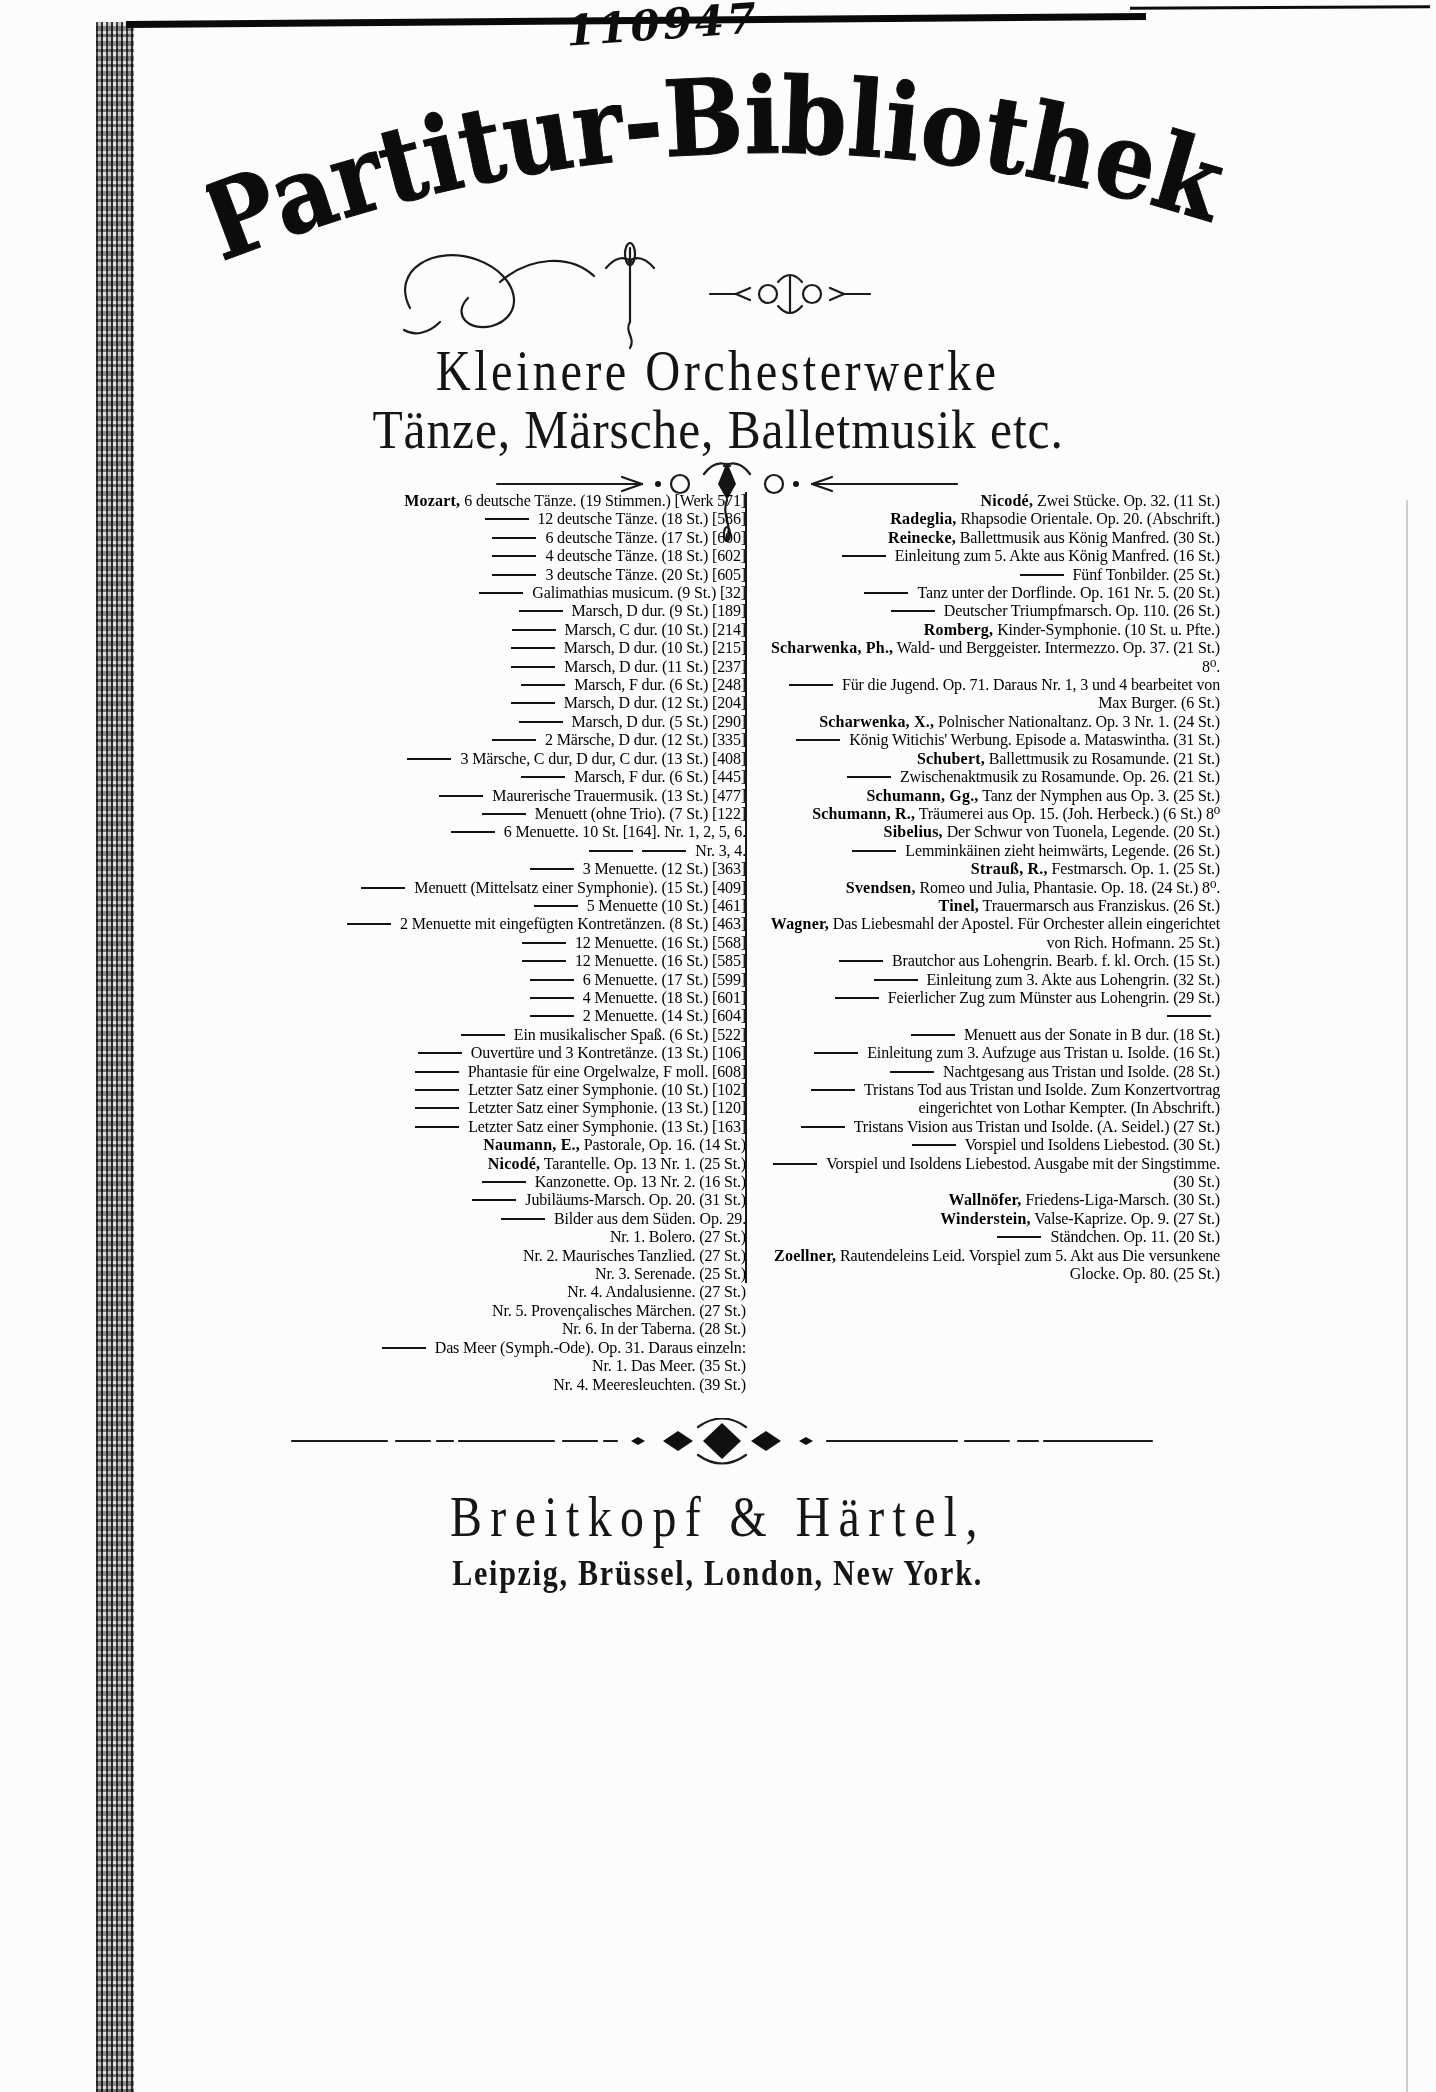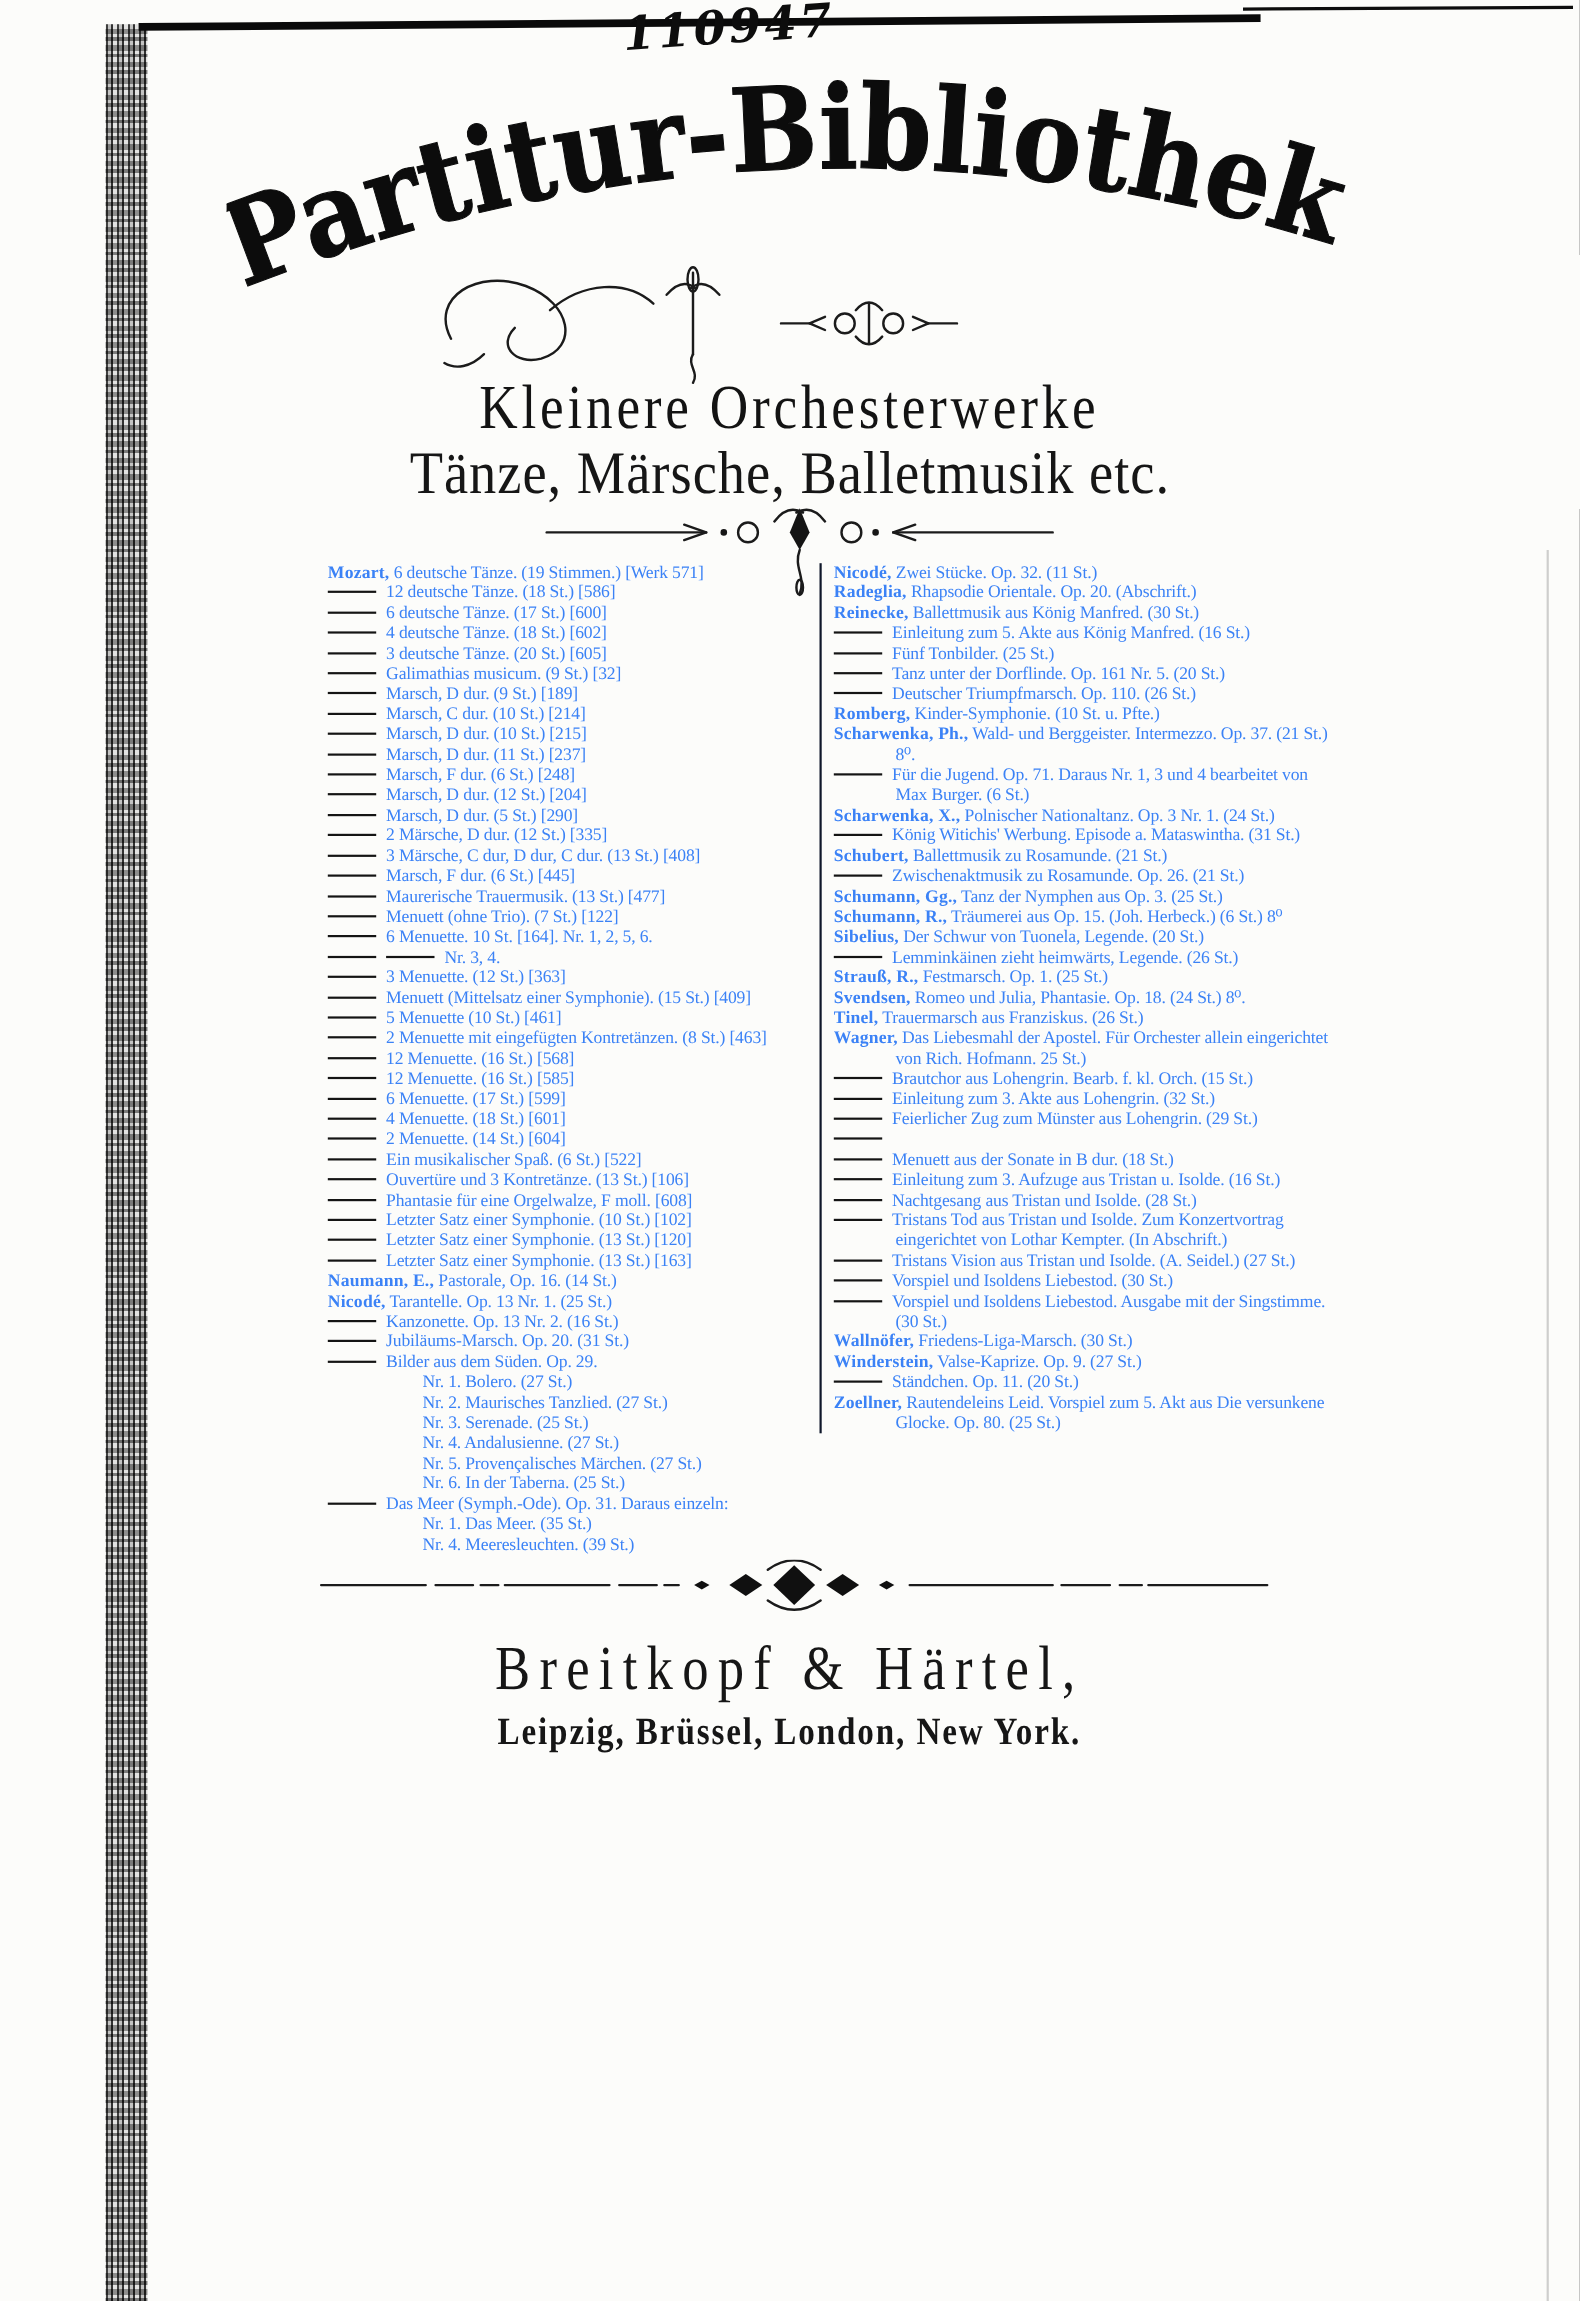--- a/index.html
+++ b/index.html
@@ -24,22 +24,22 @@
   .divider1-svg{position:absolute;left:492px;top:458px;}
   .footer-divider-svg{position:absolute;left:282px;top:1418px;}
 
   .center{position:absolute;left:0;width:100%;text-align:center;white-space:nowrap;}
   .cond{display:inline-block;transform:scaleX(.85);transform-origin:center;}
   .headline{top:338px;font-size:57px;letter-spacing:4px;color:#131313;}
   .subtitle{top:398px;font-size:55px;letter-spacing:1px;}
   .subtitle .cond{transform:scaleX(.9);}
 
   
-  .columns{position:absolute;left:298px;top:512px;width:922px;display:flex;align-items:flex-start;
-    font-size:16px;line-height:18.4px;letter-spacing:-0.15px;color:#3b82f6;}
+  .columns{position:absolute;left:298px;top:492px;width:922px;display:flex;align-items:flex-start;
+    font-size:16px;line-height:18.4px;letter-spacing:-0.15px;color:#000000;text-align:right;}
   .col{width:448px;}
   .col-right{width:462px;border-left:2px solid #0f172a;padding-left:11px;margin-left:-1px;}
   .entry{padding-left:56px;text-indent:-56px;}
   .entry.sub{padding-left:130px;text-indent:-44px;}
   .dash{display:inline-block;width:44px;height:0;border-top:2px solid #141414;margin-right:9px;vertical-align:4px;}
   .lead{font-weight:700;letter-spacing:.2px;}
 
   
   .rights{top:1452px;font-size:21px;font-weight:700;}
   .rights .cond{transform:scaleX(.92);}
@@ -146,21 +146,21 @@
         <div class="entry"><span class="lead">Naumann, E.,</span> <span>Pastorale, Op. 16. (14 St.)</span></div>
         <div class="entry"><span class="lead">Nicodé,</span> <span>Tarantelle. Op. 13 Nr. 1. (25 St.)</span></div>
         <div class="entry"><span class="dash"></span><span>Kanzonette. Op. 13 Nr. 2. (16 St.)</span></div>
         <div class="entry"><span class="dash"></span><span>Jubiläums-Marsch. Op. 20. (31 St.)</span></div>
         <div class="entry"><span class="dash"></span><span>Bilder aus dem Süden. Op. 29.</span></div>
         <div class="entry sub"><span>Nr. 1. Bolero. (27 St.)</span></div>
         <div class="entry sub"><span>Nr. 2. Maurisches Tanzlied. (27 St.)</span></div>
         <div class="entry sub"><span>Nr. 3. Serenade. (25 St.)</span></div>
         <div class="entry sub"><span>Nr. 4. Andalusienne. (27 St.)</span></div>
         <div class="entry sub"><span>Nr. 5. Provençalisches Märchen. (27 St.)</span></div>
-        <div class="entry sub"><span>Nr. 6. In der Taberna. (25 St.)</span></div>
+        <div class="entry sub"><span>Nr. 6. In der Taberna. (28 St.)</span></div>
         <div class="entry"><span class="dash"></span><span>Das Meer (Symph.-Ode). Op. 31. Daraus einzeln:</span></div>
         <div class="entry sub"><span>Nr. 1. Das Meer. (35 St.)</span></div>
         <div class="entry sub"><span>Nr. 4. Meeresleuchten. (39 St.)</span></div>
       </div>
     <div class="col col-right" id="col-right">
         <div class="entry"><span class="lead">Nicodé,</span> <span>Zwei Stücke. Op. 32. (11 St.)</span></div>
         <div class="entry"><span class="lead">Radeglia,</span> <span>Rhapsodie Orientale. Op. 20. (Abschrift.)</span></div>
         <div class="entry"><span class="lead">Reinecke,</span> <span>Ballettmusik aus König Manfred. (30 St.)</span></div>
         <div class="entry"><span class="dash"></span><span>Einleitung zum 5. Akte aus König Manfred. (16 St.)</span></div>
         <div class="entry"><span class="dash"></span><span>Fünf Tonbilder. (25 St.)</span></div>

